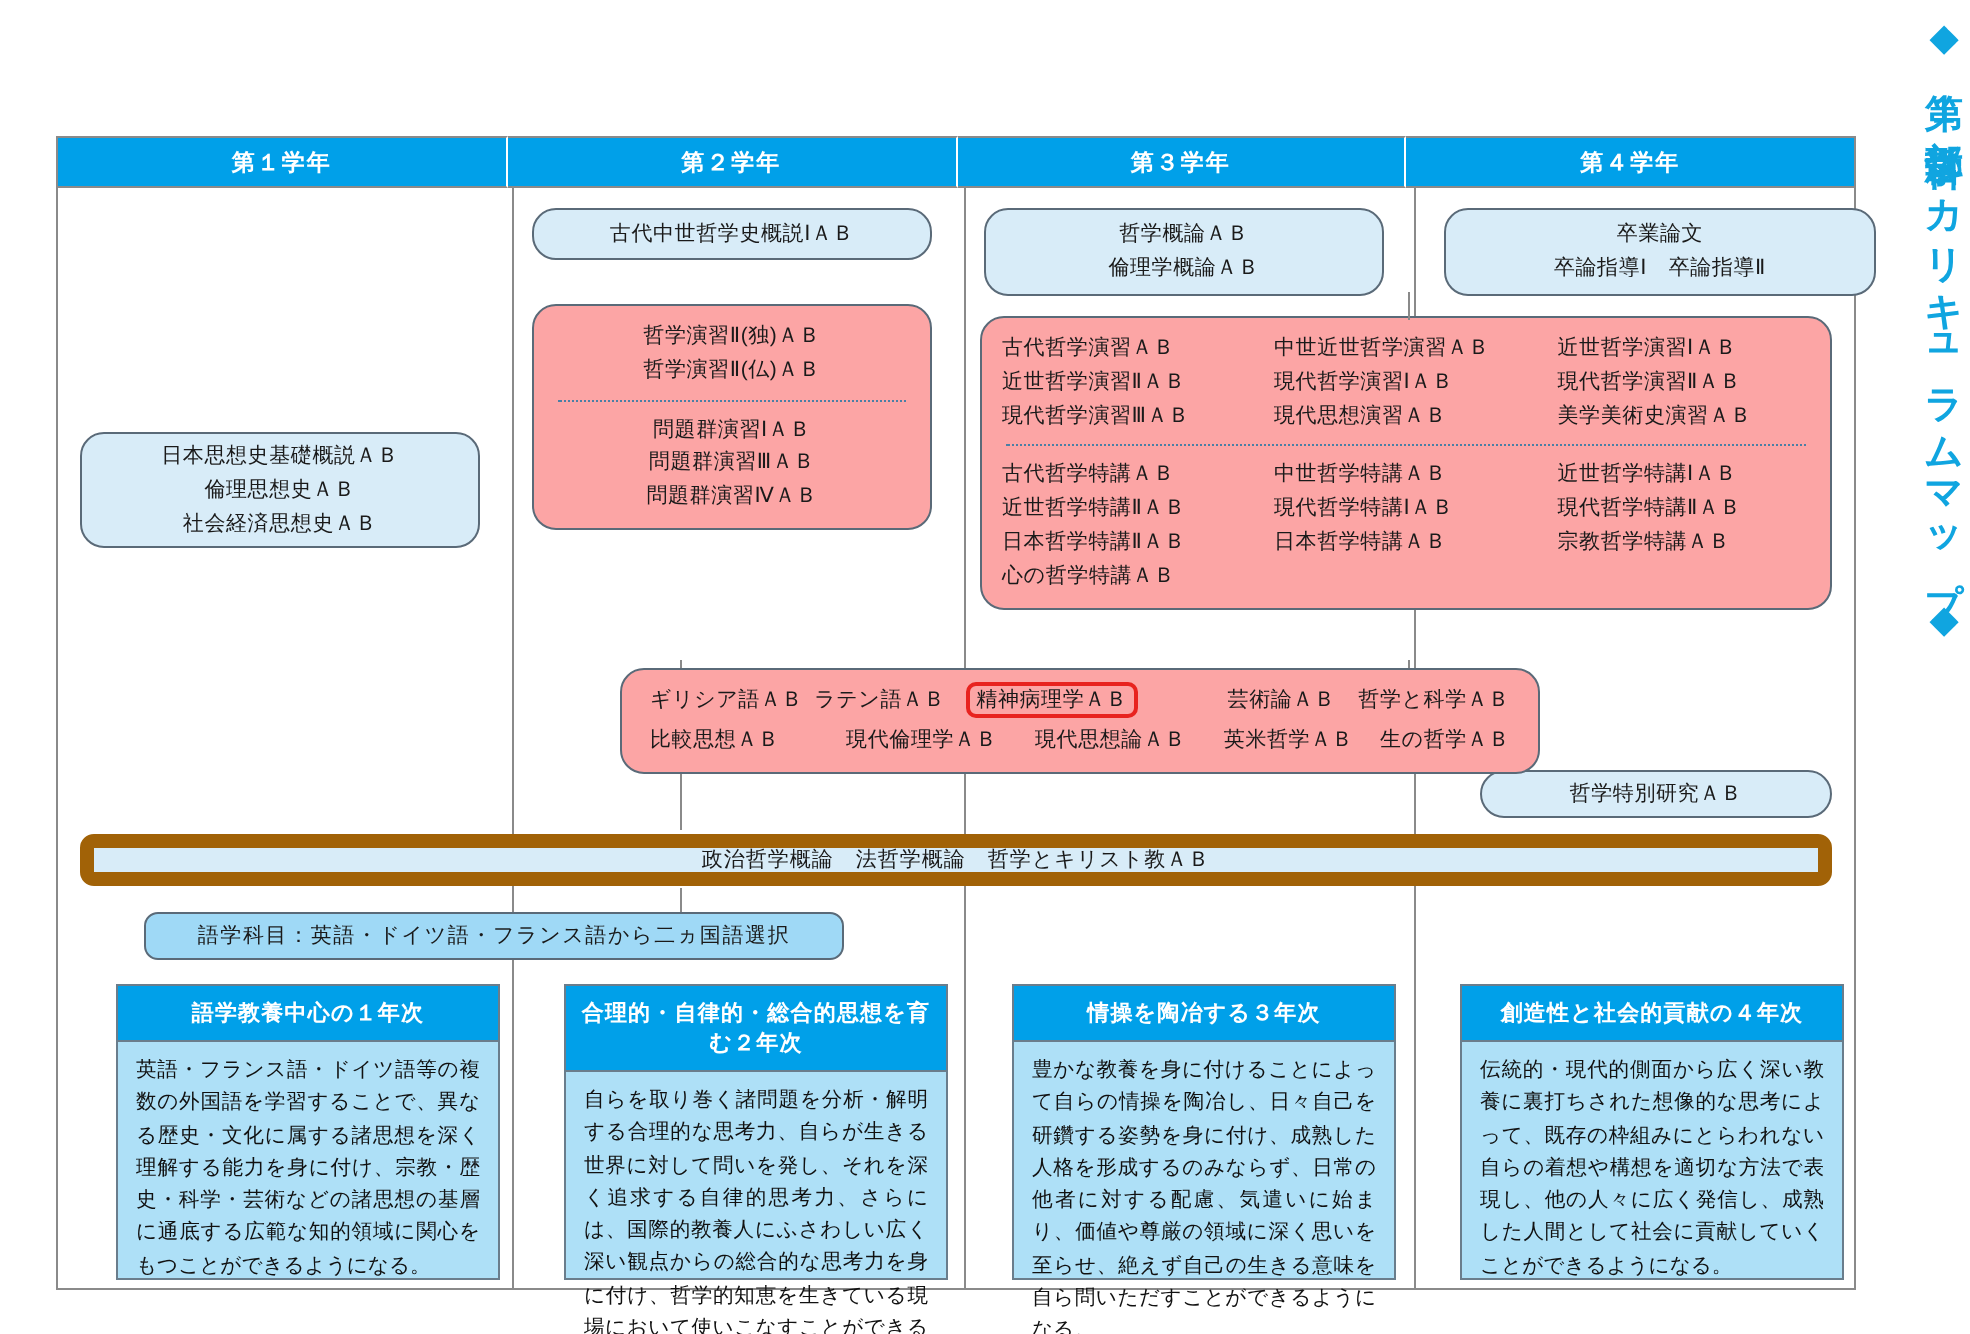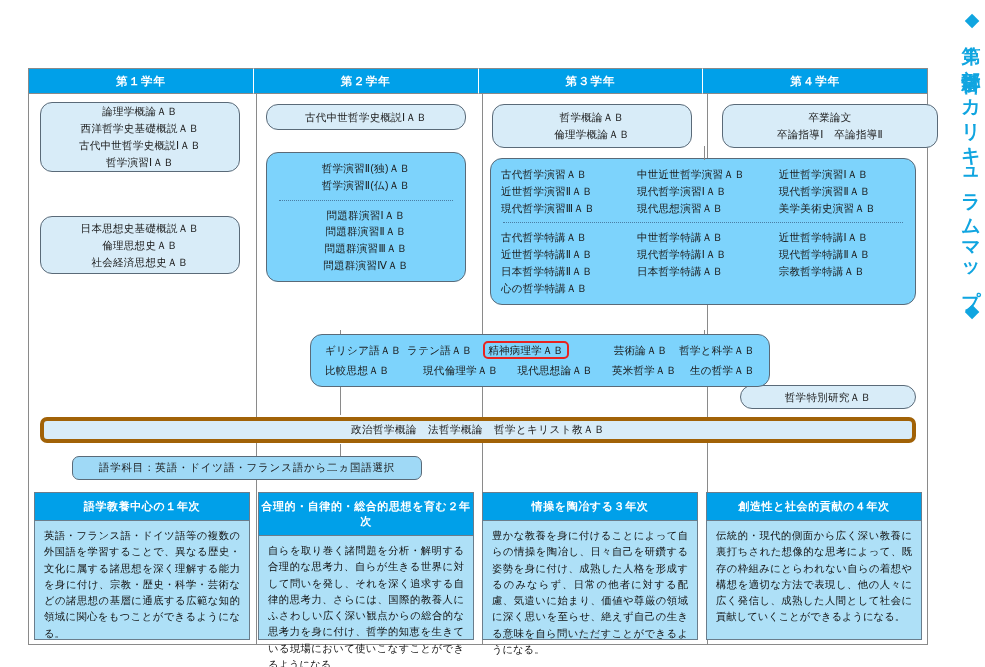--- a/index.html
+++ b/index.html
@@ -89,21 +89,21 @@
     line-height: 1.62;
     letter-spacing: 0.3px;
     padding: 5px 6px;
     text-align: center;
   }
   .box .line { white-space: nowrap; }
 
   
   .gridbox {
     position: absolute;
-    background: #7dd3fc;
+    background: #fca5a5;
     border: 1px solid #5a6a78;
     border-radius: 12px;
     padding: 7px 10px;
     font-size: 10.5px;
     line-height: 1.6;
     letter-spacing: 0.3px;
     color: #1a1a1a;
   }
   .grp { display: block; }
   .grow { display: flex; }
@@ -120,21 +120,21 @@
     outline: 2.5px solid #e8231f;
     outline-offset: 1px;
     border-radius: 2px;
     padding: 0 2px;
   }
 
   
   .wide-bar {
     position: absolute;
     background: #d8ecf8;
-    border: 4px solid #a16207;
+    border: 7px solid #a16207;
     border-radius: 7px;
     display: flex;
     align-items: center;
     justify-content: center;
     font-size: 10.5px;
     letter-spacing: 0.5px;
     color: #1a1a1a;
     white-space: nowrap;
   }
   .lang-bar {
@@ -164,20 +164,21 @@
     width: 888px; height: 148px;
     display: flex;
     gap: 8px;
   }
   .outcome {
     flex: 1 1 0;
     border: 1px solid #6a7d8c;
     background: #aee0f7;
     display: flex;
     flex-direction: column;
+    margin-left: 24px;
   }
   .outcome-head {
     background: #00a0e9;
     color: #ffffff;
     font-size: 11px;
     font-weight: bold;
     letter-spacing: 0.6px;
     text-align: center;
     padding: 6px 2px;
     border-bottom: 1px solid #6a7d8c;
@@ -204,46 +205,39 @@
     <div class="colsep" style="left:678px;"></div>
   </div>
 
   <div class="hdr-row">
     <div class="hdr-cell">第１学年</div>
     <div class="hdr-cell">第２学年</div>
     <div class="hdr-cell">第３学年</div>
     <div class="hdr-cell">第４学年</div>
   </div>
 
-  <div class="box" style="left:40px; top:102px; width:200px; height:70px;">
-    <span class="line">論理学概論ＡＢ</span>
-    <span class="line">西洋哲学史基礎概説ＡＢ</span>
-    <span class="line">古代中世哲学史概説ⅠＡＢ</span>
-    <span class="line">哲学演習ⅠＡＢ</span>
-  </div>
 
   <div class="box" style="left:40px; top:216px; width:200px; height:58px;">
     <span class="line">日本思想史基礎概説ＡＢ</span>
     <span class="line">倫理思想史ＡＢ</span>
     <span class="line">社会経済思想史ＡＢ</span>
   </div>
 
   <div class="box" style="left:266px; top:104px; width:200px; height:26px;">
     <span class="line">古代中世哲学史概説ⅠＡＢ</span>
   </div>
 
   <div class="gridbox" style="left:266px; top:152px; width:200px;">
     <div class="grp" style="text-align:center;">
       <div class="gcell">哲学演習Ⅱ(独)ＡＢ</div>
       <div class="gcell">哲学演習Ⅱ(仏)ＡＢ</div>
     </div>
     <div class="dotted-sep"></div>
     <div class="grp" style="text-align:center;">
       <div class="gcell">問題群演習ⅠＡＢ</div>
-      <div class="gcell">問題群演習ⅡＡＢ</div>
       <div class="gcell">問題群演習ⅢＡＢ</div>
       <div class="gcell">問題群演習ⅣＡＢ</div>
     </div>
   </div>
 
   <div class="box" style="left:492px; top:104px; width:200px; height:44px;">
     <span class="line">哲学概論ＡＢ</span>
     <span class="line">倫理学概論ＡＢ</span>
   </div>
 

